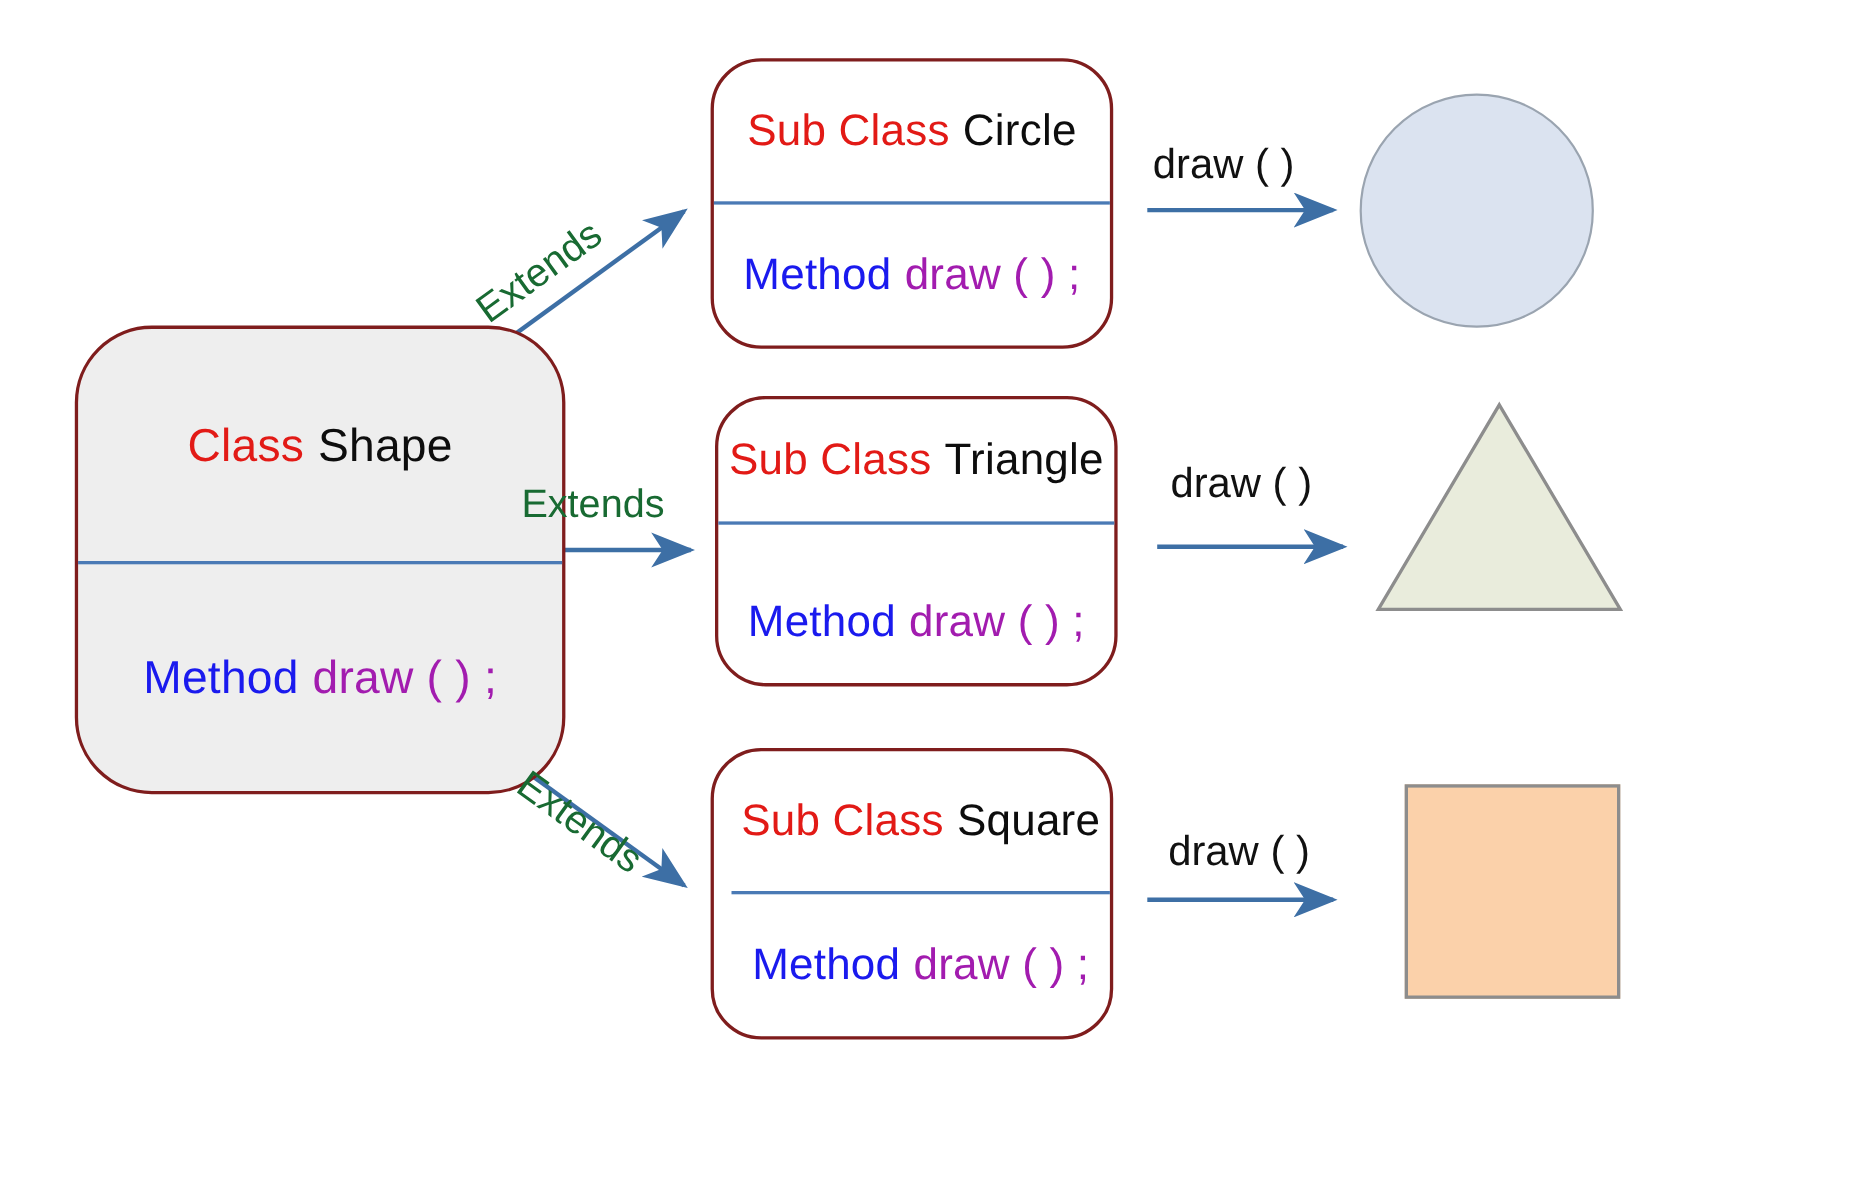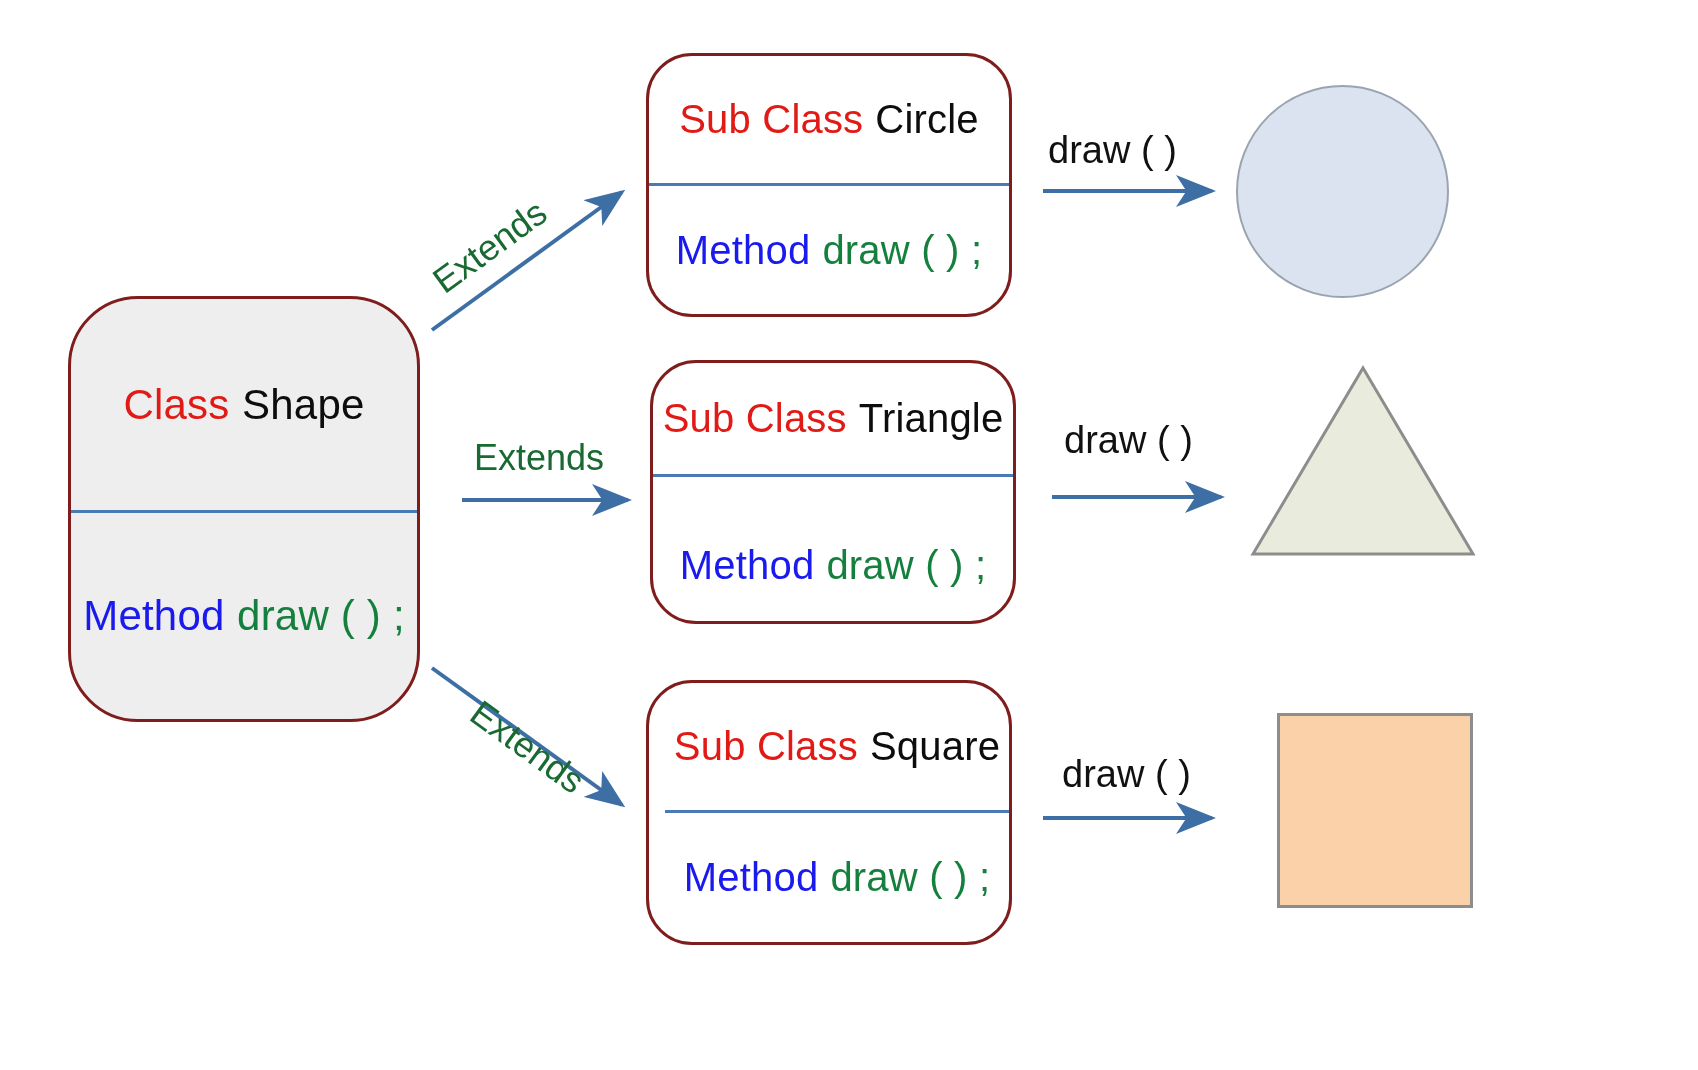--- a/index.html
+++ b/index.html
@@ -45,21 +45,21 @@
   }
   .uml-title {
     font-size: 40px;
     white-space: nowrap;
     letter-spacing: .2px;
   }
   .uml-box.parent .uml-title { font-size: 42px; }
   .kw-class  { color: #e21a16; }
   .kw-name   { color: #0d0d0d; padding-left: .30em; }
   .kw-method { color: #1a1aee; text-align: center; }
-  .kw-sig    { color: #15803d; padding-left: .30em; }
+  .kw-sig    { color: #a21caf; padding-left: .30em; }
 
   
   .extends-label {
     position: absolute;
     color: #186a32;
     font-size: 36px;
     white-space: nowrap;
     transform-origin: 0 0;
   }
   .draw-label {
@@ -109,21 +109,21 @@
 
     <line x1="462" y1="500" x2="628" y2="500" stroke="#3d6fa5" stroke-width="4" marker-end="url(#ah)"></line>
 
     <line x1="432" y1="668" x2="622" y2="805" stroke="#3d6fa5" stroke-width="4" marker-end="url(#ah)"></line>
 
     <line x1="1043" y1="191" x2="1212" y2="191" stroke="#3d6fa5" stroke-width="4" marker-end="url(#ah)"></line>
     <line x1="1052" y1="497" x2="1221" y2="497" stroke="#3d6fa5" stroke-width="4" marker-end="url(#ah)"></line>
     <line x1="1043" y1="818" x2="1212" y2="818" stroke="#3d6fa5" stroke-width="4" marker-end="url(#ah)"></line>
   </svg>
 
-  <div class="uml-box parent" style="left:68px; top:296px; width:352px; height:426px;">
+  <div class="uml-box parent" style="left:68px; top:296px; width:446px; height:426px;">
     <div class="uml-row header" style="height:214px;">
       <span class="uml-title">
         <span class="kw-class">Class</span><span class="kw-name">Shape</span>
       </span>
     </div>
     <div class="uml-row" style="height:206px;">
       <span class="uml-title">
         <span class="kw-method">Method</span><span class="kw-sig">draw ( ) ;</span>
       </span>
     </div>

